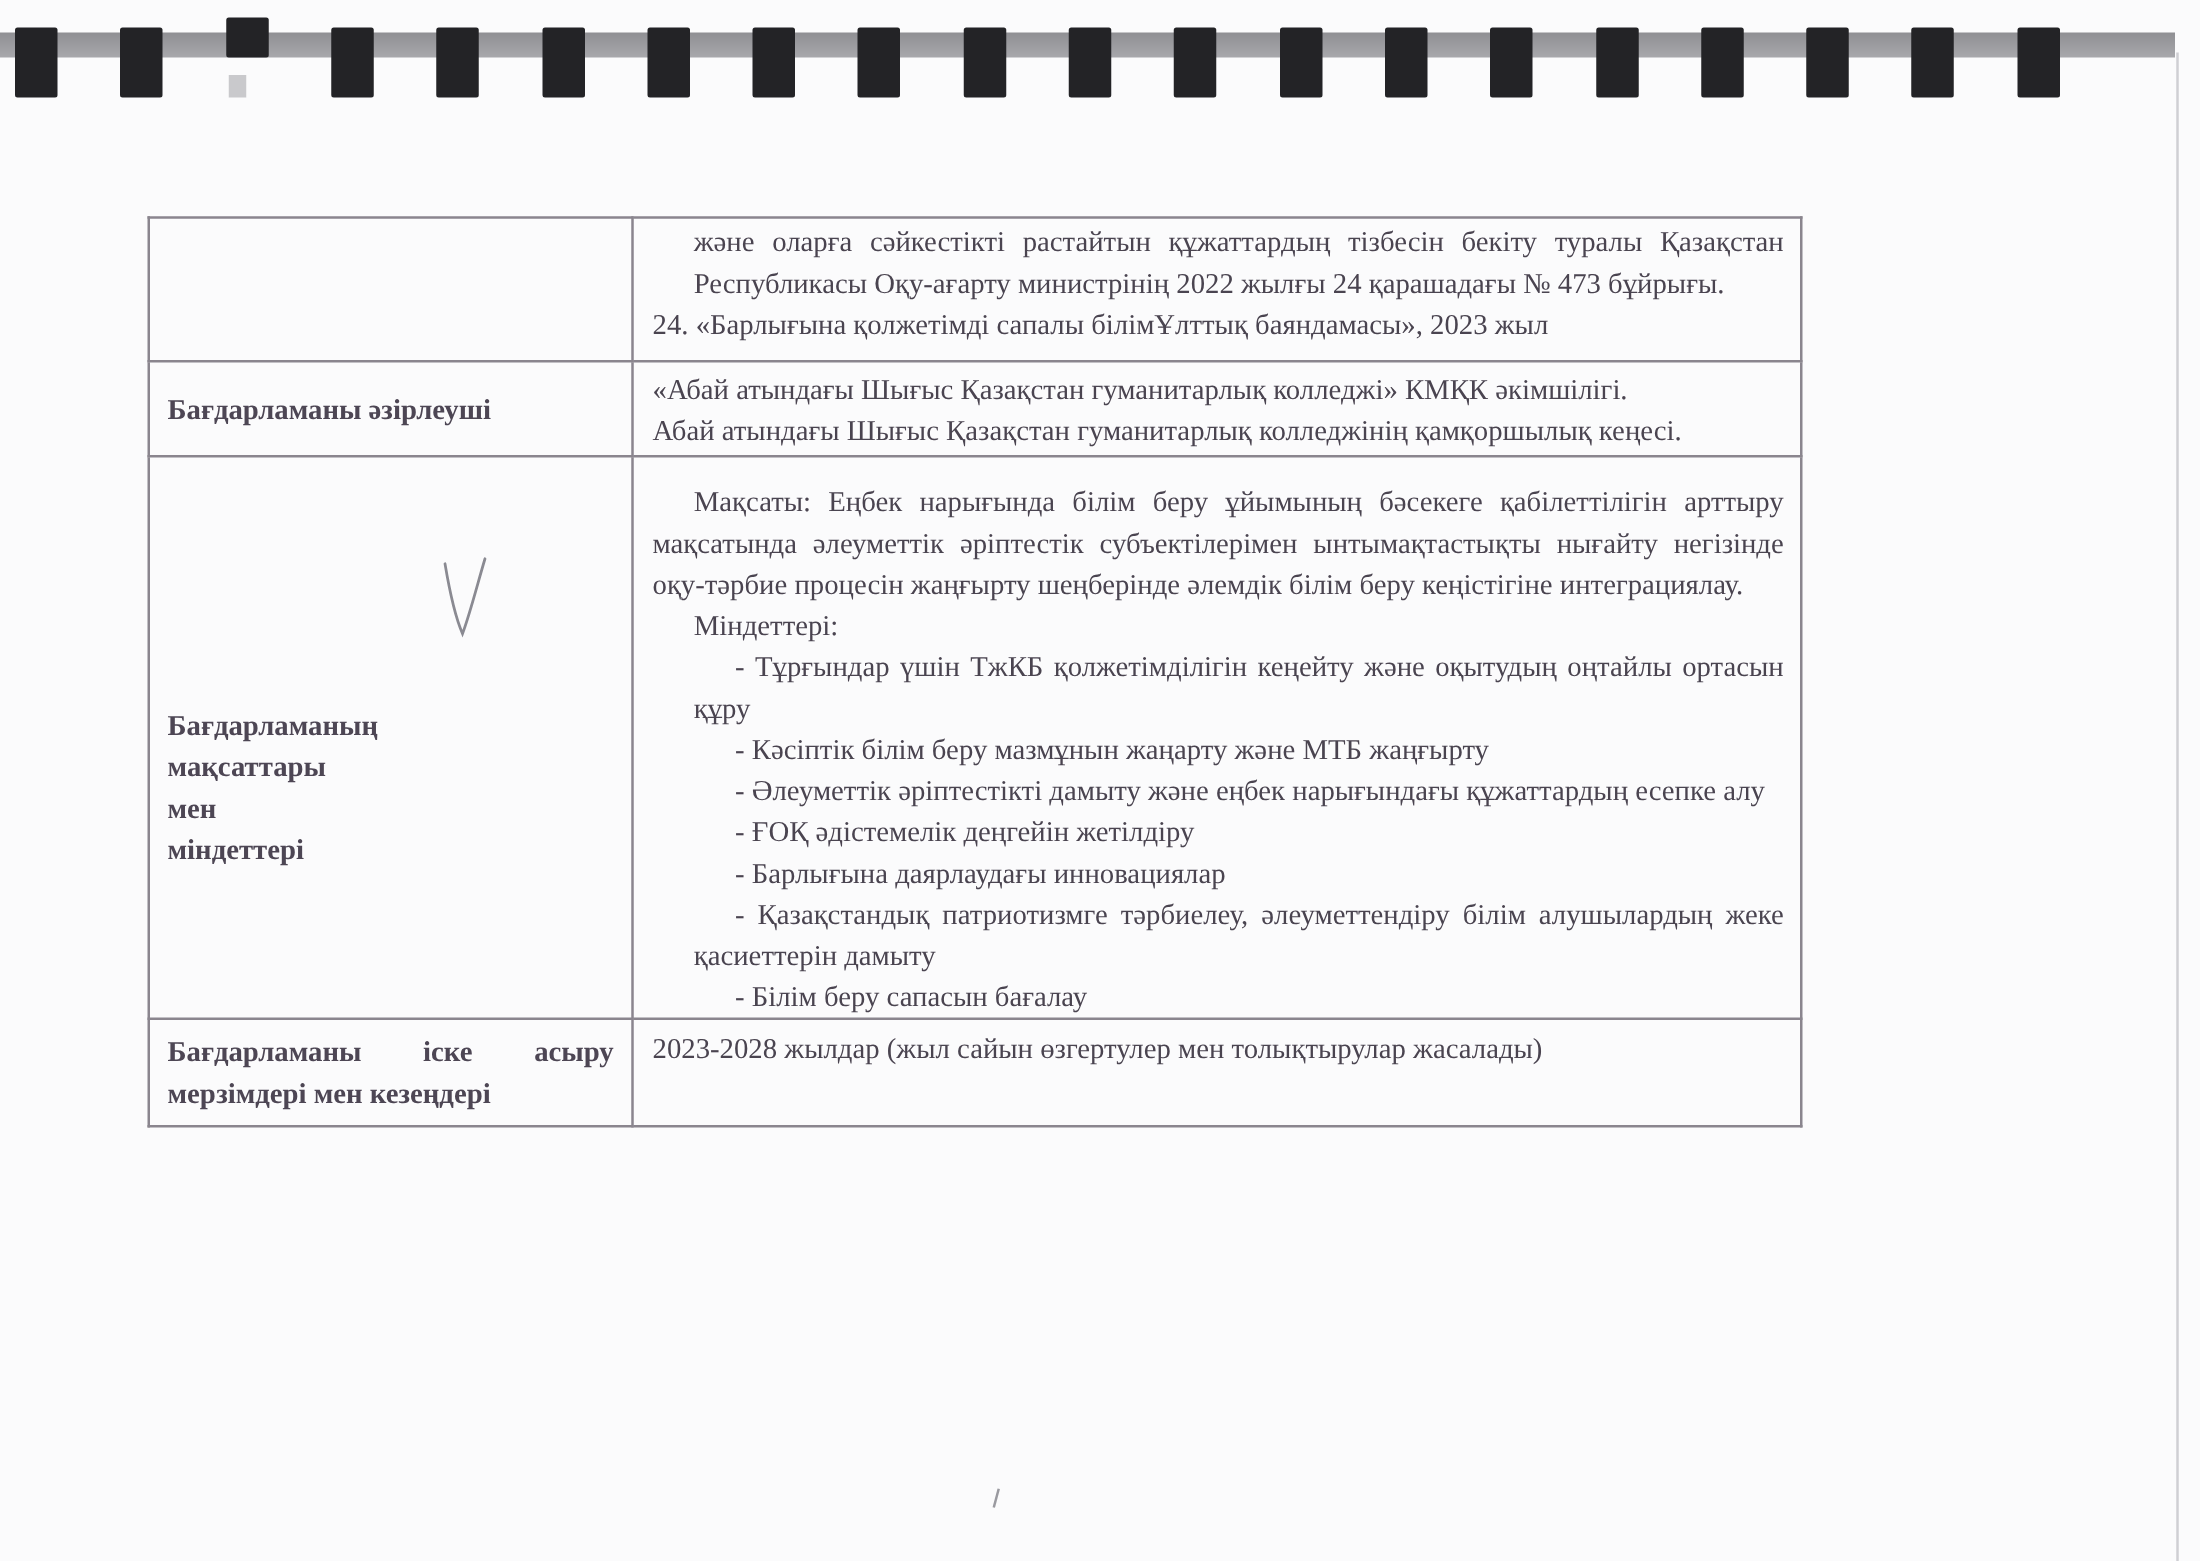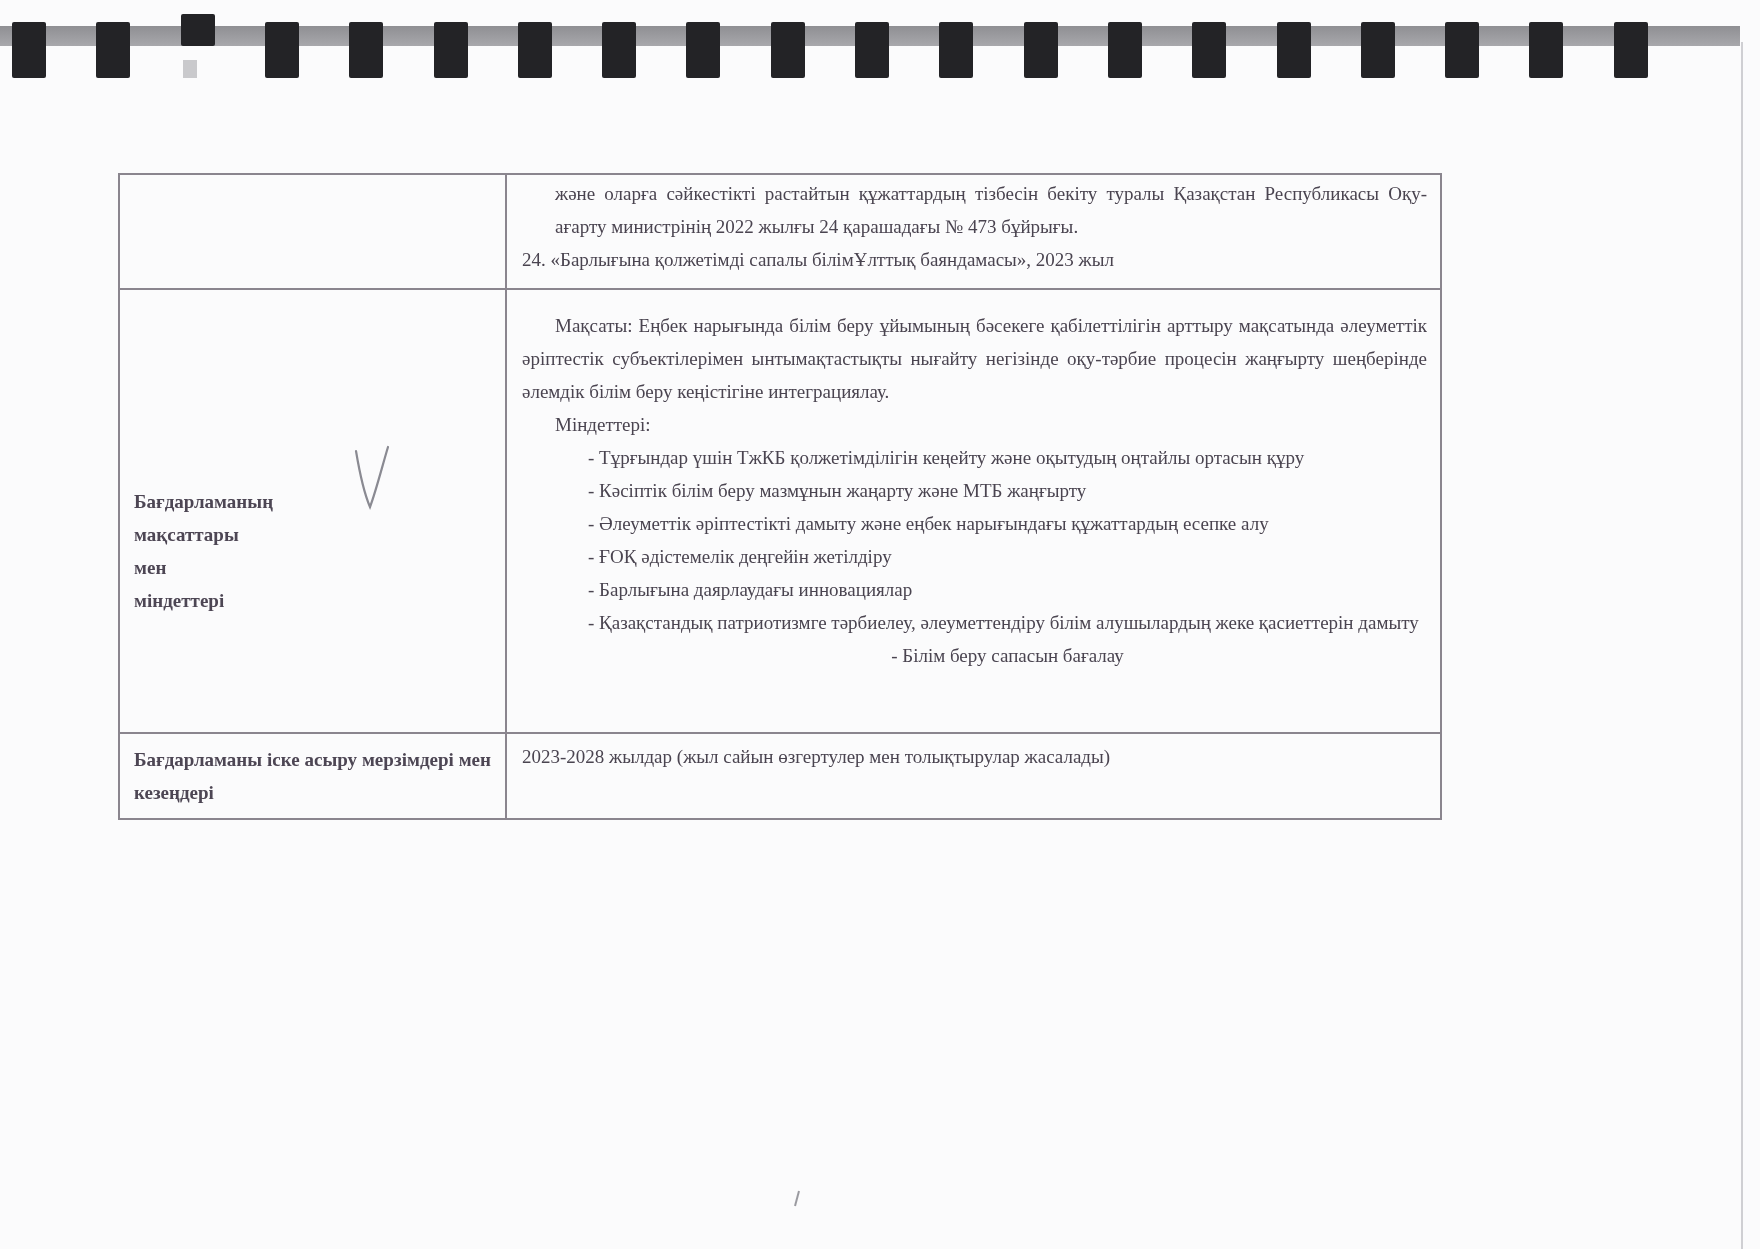--- a/index.html
+++ b/index.html
@@ -28,21 +28,21 @@
   }
   .page-edge {
     position: absolute; left: 1741px; top: 42px; width: 2px; height: 1207px;
     background: #cfcfd3;
   }
   .doc-table {
     position: absolute; left: 118px; top: 173px;
     width: 1324px;
     border-collapse: collapse;
     table-layout: fixed;
-    font-size: 19px;
+    font-size: 23px;
     line-height: 33px;
   }
   .doc-table td {
     border: 2px solid #8a858e;
     vertical-align: top;
     padding: 0 13px 0 13px;
   }
   .doc-table td.label {
     width: 357px;
     font-weight: bold;
@@ -112,41 +112,48 @@
 
 <table class="doc-table">
   <tbody>
       <tr class="r1">
     <td class="label"></td>
     <td class="content">
       <p class="just indent-line" style="text-align-last:left;">және оларға сәйкестікті растайтын құжаттардың тізбесін бекіту туралы Қазақстан Республикасы Оқу-ағарту министрінің 2022 жылғы 24 қарашадағы № 473 бұйрығы.</p>
       <p>24. «Барлығына қолжетімді сапалы білімҰлттық баяндамасы», 2023 жыл</p>
     </td>
   </tr>
+  <tr class="r2">
+    <td class="label">Бағдарламаны әзірлеуші</td>
+    <td class="content" style="vertical-align:middle;">
+      <p>«Абай атындағы Шығыс Қазақстан гуманитарлық колледжі» КМҚК әкімшілігі.</p>
+      <p>Абай атындағы Шығыс Қазақстан гуманитарлық колледжінің қамқоршылық кеңесі.</p>
+    </td>
+  </tr>
   <tr class="r3">
     <td class="label">
       <div style="margin-top:80px;">
         <p>Бағдарламаның</p>
         <div class="label-goals row2" style="display:flex;justify-content:space-between;">
           <span>мақсаттары</span>
           <span>мен</span>
         </div>
         <p>міндеттері</p>
       </div>
     </td>
     <td class="content">
       <p class="just ind">Мақсаты: Еңбек нарығында білім беру ұйымының бәсекеге қабілеттілігін арттыру мақсатында әлеуметтік әріптестік субъектілерімен ынтымақтастықты нығайту негізінде оқу-тәрбие процесін жаңғырту шеңберінде әлемдік білім беру кеңістігіне интеграциялау.</p>
       <p class="indent-line">Міндеттері:</p>
       <p class="task-wrap" style="text-indent:33px;padding-left:33px;">- Тұрғындар үшін ТжКБ қолжетімділігін кеңейту және оқытудың оңтайлы ортасын құру</p>
       <p class="task" style="padding-left:33px;">- Кәсіптік білім беру мазмұнын жаңарту және МТБ жаңғырту</p>
       <p class="task" style="padding-left:33px;">- Әлеуметтік әріптестікті дамыту және еңбек нарығындағы құжаттардың есепке алу</p>
       <p class="task" style="padding-left:33px;">- ҒОҚ әдістемелік деңгейін жетілдіру</p>
       <p class="task" style="padding-left:33px;">- Барлығына даярлаудағы инновациялар</p>
       <p class="task-wrap" style="text-indent:33px;padding-left:33px;">- Қазақстандық патриотизмге тәрбиелеу, әлеуметтендіру білім алушылардың жеке қасиеттерін дамыту</p>
-      <p class="task" style="padding-left:33px;text-align:center;">- Білім беру сапасын бағалау</p>
+      <p class="task" style="padding-left:33px;">- Білім беру сапасын бағалау</p>
     </td>
   </tr>
   <tr class="r4">
     <td class="label" style="text-align:justify;text-align-last:left;">Бағдарламаны іске асыру мерзімдері мен кезеңдері</td>
     <td class="content">
       <p style="margin-top:4px;">2023-2028 жылдар (жыл сайын өзгертулер мен толықтырулар жасалады)</p>
     </td>
   </tr>
 </tbody>
   </table>

